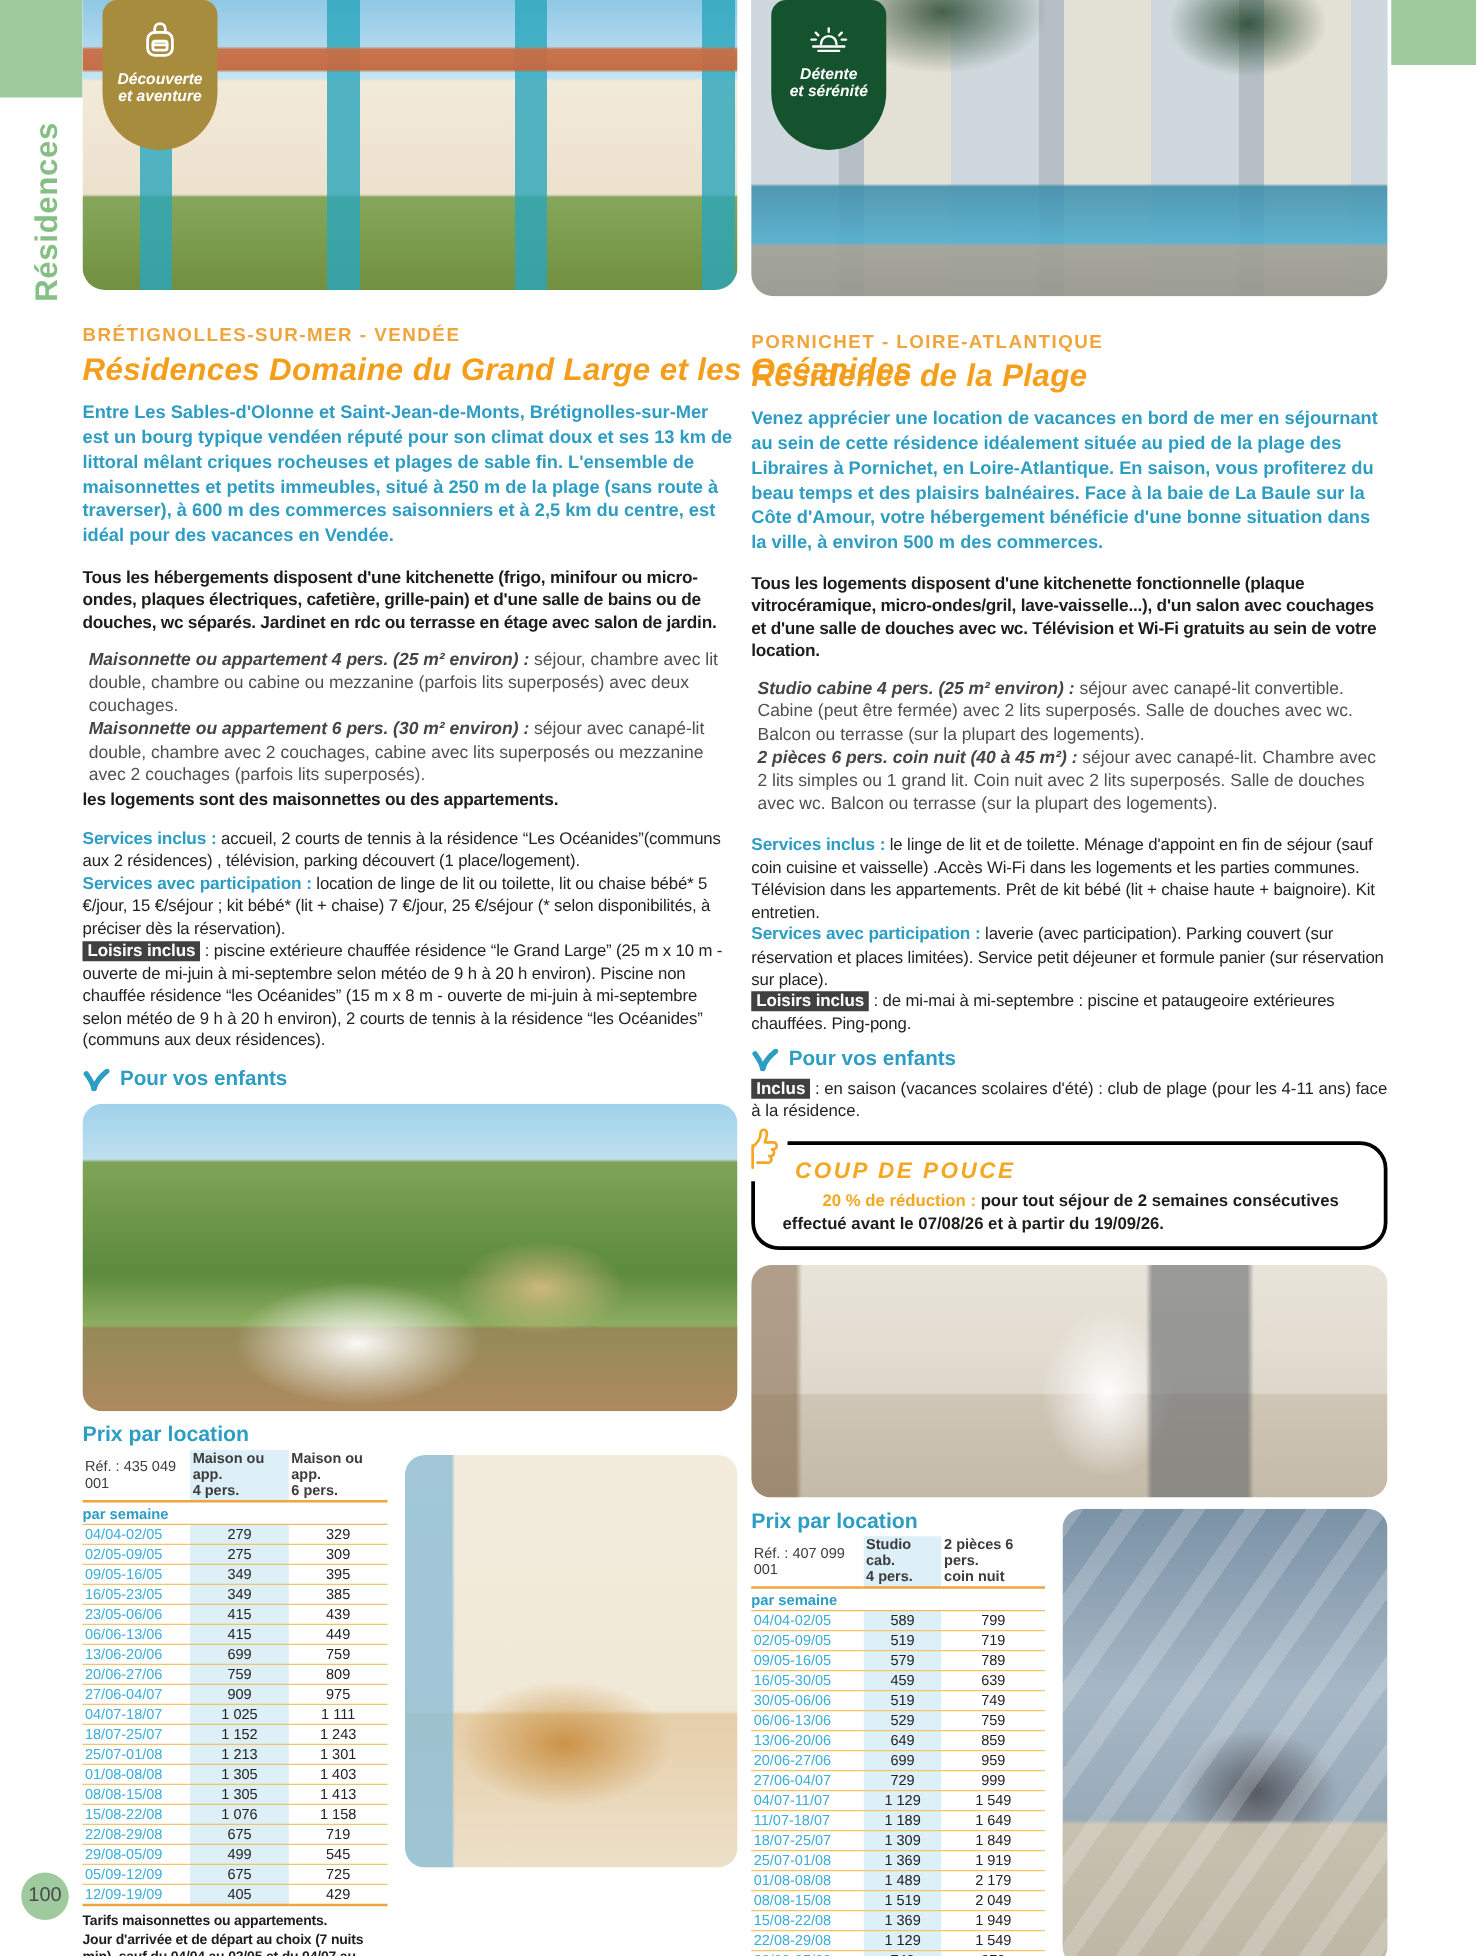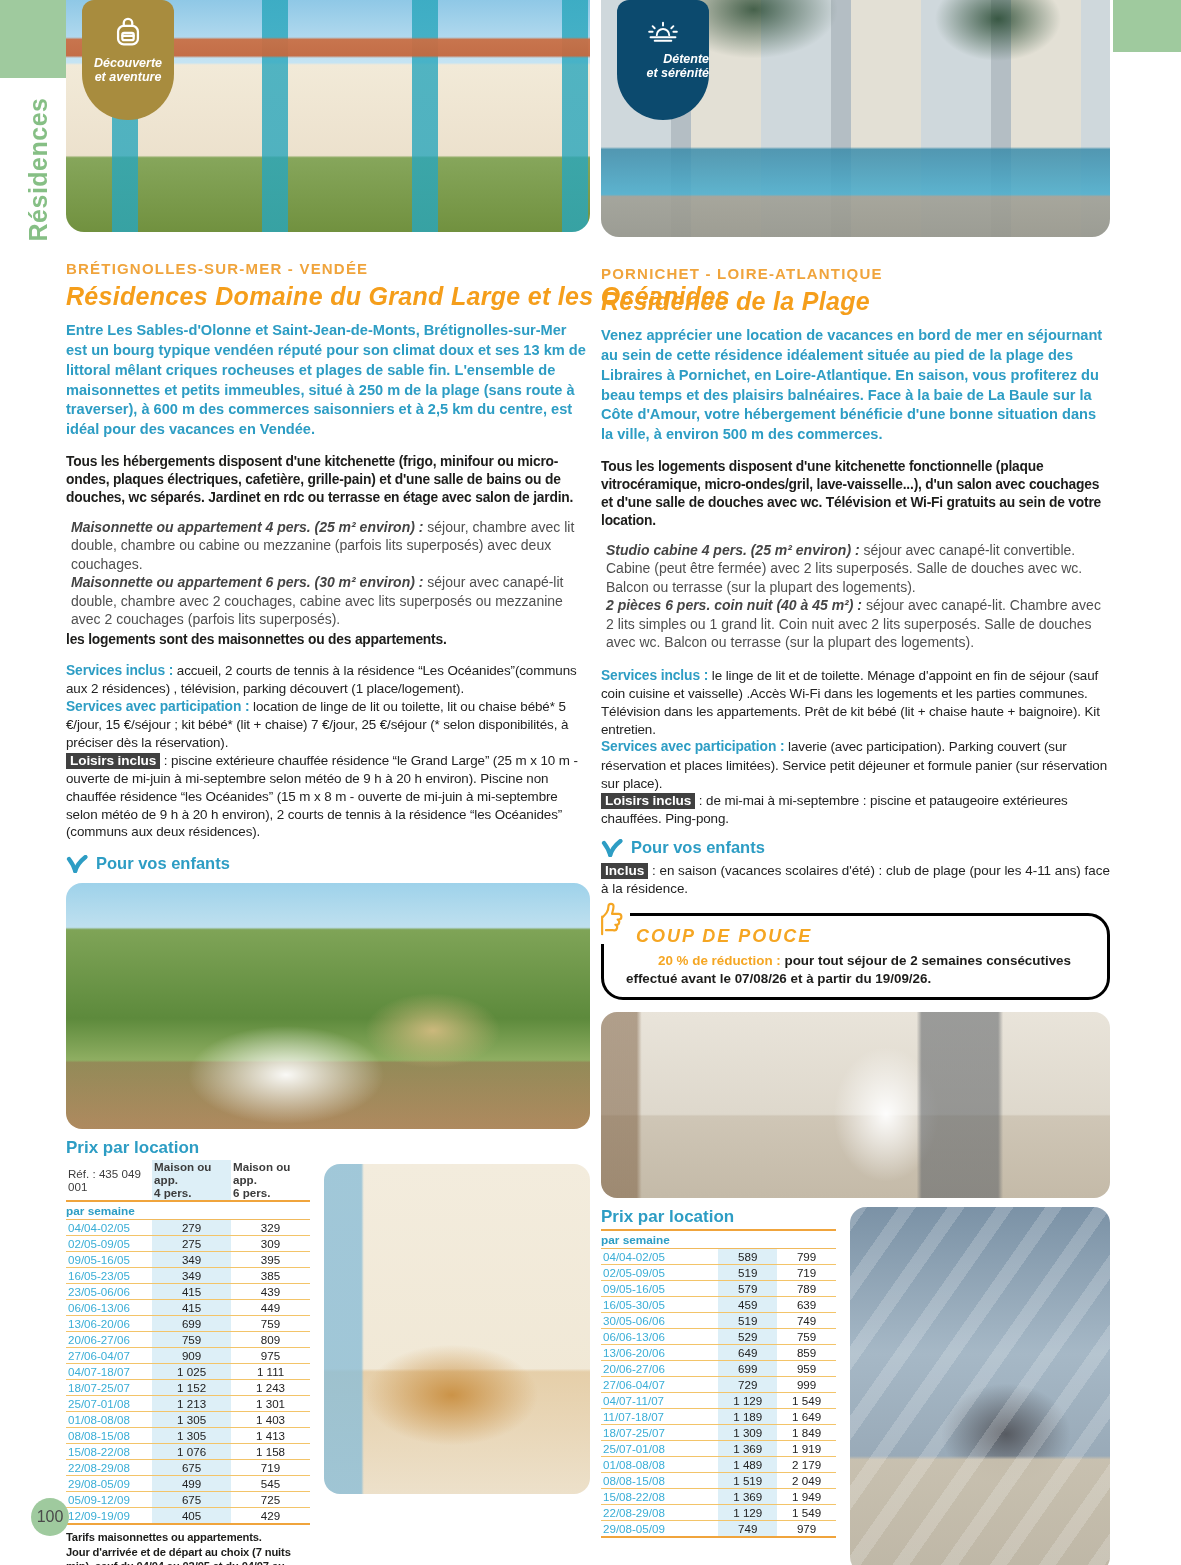--- a/index.html
+++ b/index.html
@@ -5,21 +5,21 @@
   * { margin:0; padding:0; box-sizing:border-box; }
   body { background:#fff; }
   .page { position:relative; width:1181px; height:1565px; background:#fff; overflow:hidden;
           font-family:"Liberation Sans", sans-serif; color:#1d1d1b; }
 
   
   .green-corner { position:absolute; left:0; top:0; width:66px; height:78px; background:#9fca9e; }
   .green-strip-right { position:absolute; left:1113px; top:0; width:68px; height:52px; background:#9fca9e; }
   .sidebar-label { position:absolute; left:-62px; top:155px; width:200px; text-align:center;
                    transform:rotate(-90deg); font-size:25px; font-weight:700; color:#86bf85; letter-spacing:.5px; }
-  .page-num { position:absolute; left:31px; top:1498px; width:38px; height:38px; border-radius:50%;
+  .page-num { position:absolute; left:17px; top:1498px; width:38px; height:38px; border-radius:50%;
               background:#9fca9e; color:#4a4a4a; font-size:16px; font-weight:500;
               display:flex; align-items:center; justify-content:center; }
 
   .col { position:absolute; top:0; }
   .col.left  { left:66px;  width:524px; }
   .col.right { left:601px; width:509px; }
 
   
   .photo { border-radius:16px; }
   .hero { width:100%; border-radius:0 0 18px 18px; }
@@ -51,21 +51,21 @@
   .ph-balcony { height:366px; background:
       repeating-linear-gradient(125deg, rgba(255,255,255,.18) 0 14px, rgba(255,255,255,0) 14px 40px),
       linear-gradient(180deg, rgba(0,0,0,0) 68%, rgba(205,195,175,.9) 69%, rgba(196,186,166,.9) 100%),
       radial-gradient(90px 70px at 60% 62%, rgba(70,70,75,.8), rgba(70,70,75,0) 72%),
       linear-gradient(180deg,#7b92a6 0%, #a6b8c6 40%, #8a9aa8 100%); }
 
   
   .badge { position:absolute; top:0; left:16px; width:92px; height:120px; color:#fff; text-align:center;
            border-radius:12px 12px 46px 46px; padding-top:16px; }
   .badge.gold { background:#a88c3e; }
-  .badge.slate { background:#0c4a6e;text-align:right; }
+  .badge.slate { background:#14532d; }
   .badge svg { display:block; margin:0 auto 6px; }
   .badge .script { font-style:italic; font-weight:700; font-size:12.5px; line-height:1.15; }
 
   
   .region { margin-top:28px; font-size:15px; font-weight:600; letter-spacing:1.2px; color:#f0a43c; }
   .script-title { margin-top:5px; font-style:italic; font-weight:700; font-size:25px; color:#f59e1b;
                   letter-spacing:.3px; white-space:nowrap; }
   .intro { margin-top:10px; font-size:14.6px; font-weight:700; color:#2d9dc4; line-height:1.36; }
   .desc { margin-top:13px; font-size:13.8px; font-weight:700; color:#1d1d1b; line-height:1.3; letter-spacing:-.2px; }
   .units { margin-top:11px; padding-left:5px; font-size:14px; color:#4f4f4f; line-height:1.32; }
@@ -328,20 +328,27 @@
       <p><span class="lead">20 % de réduction :</span><span> pour tout séjour de 2 semaines consécutives effectué avant le 07/08/26 et à partir du 19/09/26.</span></p>
     </div>
 
     <div class="photo ph-kitchen"></div>
 
     <div class="price-zone">
       <div class="price-block r">
         <div class="price-h">Prix par location</div>
         <table class="price">
           <thead>
+            <tr>
+              <th class="ref">Réf. : 407 099 001</th>
+              <th class="colh c1">Studio cab.
+4 pers.</th>
+              <th class="colh">2 pièces 6 pers.
+coin nuit</th>
+            </tr>
             <tr class="period">
                 <th colspan="3">par semaine</th>
               </tr>
           </thead>
           <tbody>
               <tr>
                 <td class="date">04/04-02/05</td>
                 <td class="price c1">589</td>
                 <td class="price">799</td>
               </tr>

